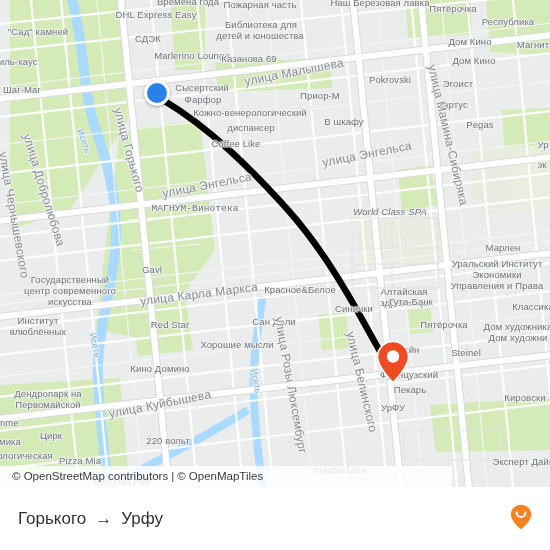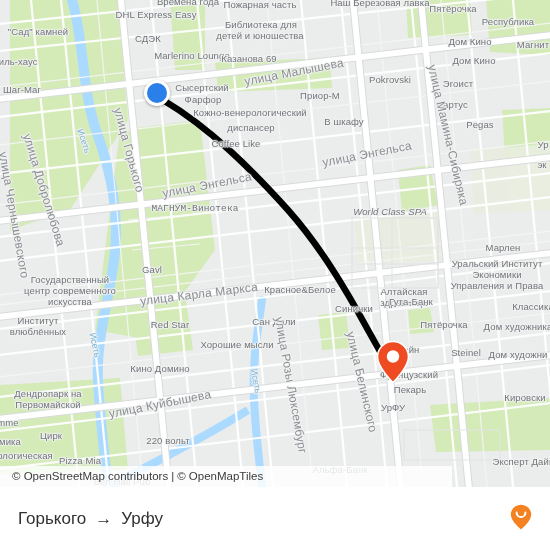--- a/index.html
+++ b/index.html
@@ -251,21 +251,21 @@
         <div class="maplabel poi" style="left: 411px; top: 302px;">Гута-Банк</div>
         <div class="maplabel poi" style="left: 503px; top: 248px;">Марлен</div>
         <div class="maplabel poi" style="left: 497px; top: 264px;">Уральский Институт</div>
         <div class="maplabel poi" style="left: 497px; top: 275px;">Экономики</div>
         <div class="maplabel poi" style="left: 497px; top: 286px;">Управления и Права</div>
         <div class="maplabel poi" style="left: 533px; top: 307px;">Классика</div>
         <div class="maplabel poi" style="left: 444px; top: 325px;">Пятёрочка</div>
         <div class="maplabel poi" style="left: 518px; top: 327px;">Дом художника</div>
         <div class="maplabel poi" style="left: 400px; top: 350px;">Линлайн</div>
         <div class="maplabel poi" style="left: 466px; top: 353px;">Steinel</div>
-        <div class="maplabel poi" style="left: 518px; top: 355px;">Дом художни</div>
+        <div class="maplabel poi" style="left: 518px; top: 338px;">Дом художни</div>
         <div class="maplabel poi" style="left: 525px; top: 398px;">Кировски</div>
         <div class="maplabel poi" style="left: 409px; top: 375px;">Французский</div>
         <div class="maplabel poi" style="left: 410px; top: 390px;">Пекарь</div>
         <div class="maplabel poi" style="left: 393px; top: 408px;">УрФУ</div>
         <div class="maplabel poi" style="left: 48px; top: 394px;">Дендропарк на</div>
         <div class="maplabel poi" style="left: 48px; top: 405px;">Первомайской</div>
         <div class="maplabel poi" style="left: 51px; top: 436px;">Цирк</div>
         <div class="maplabel poi" style="left: 8px; top: 423px;">mme</div>
         <div class="maplabel poi" style="left: 10px; top: 442px;">мика</div>
         <div class="maplabel poi" style="left: 25px; top: 456px;">ологическая</div>

